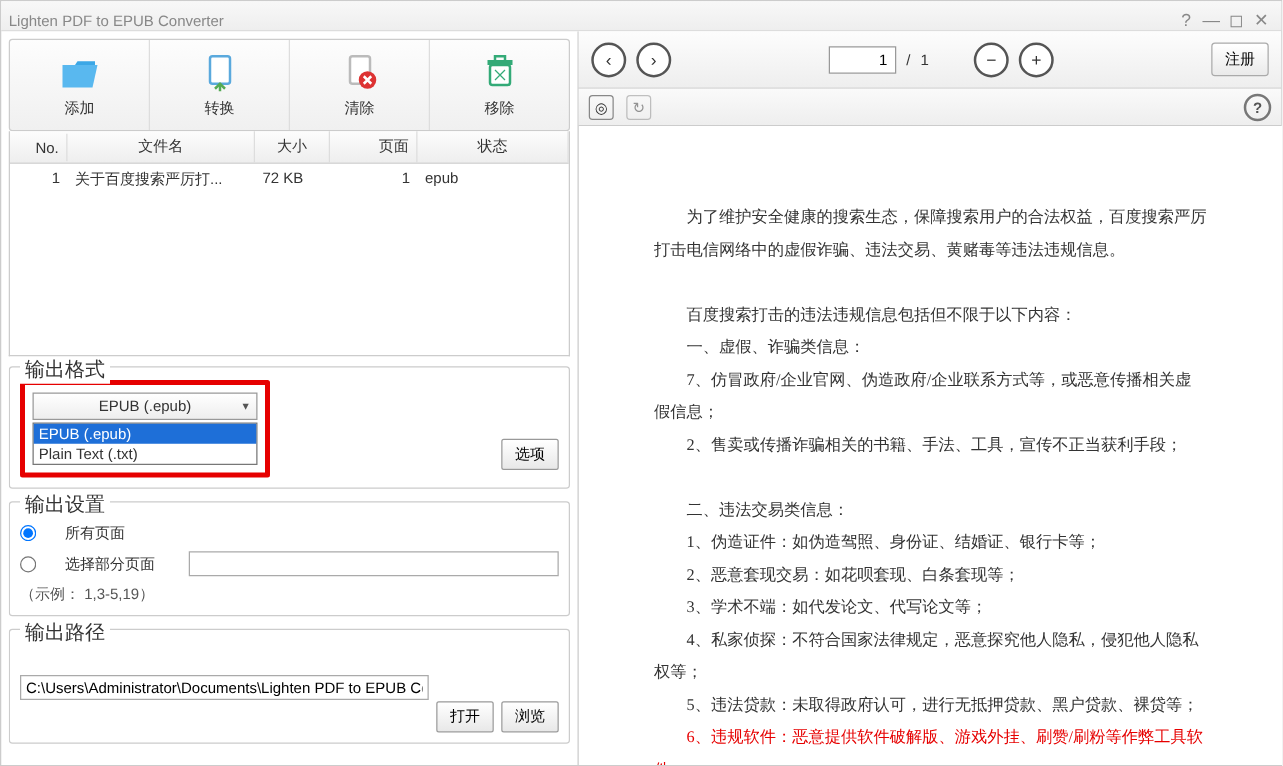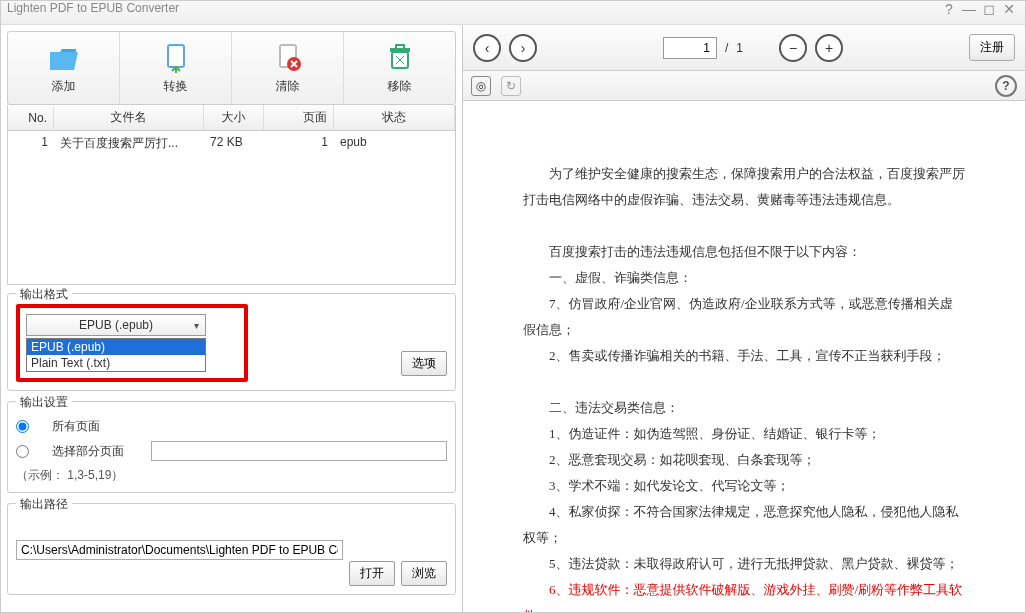--- a/index.html
+++ b/index.html
@@ -1,18 +1,18 @@
 <!DOCTYPE html>
 <html><head>
 <meta charset="utf-8">
 <style>
 * { margin: 0; padding: 0; box-sizing: border-box; }
 body { font-family: "Microsoft YaHei", Arial, sans-serif; font-size: 12px; background: #fff; color: #333; }
 .window { width: 1026px; height: 613px; border: 1px solid #ccc; display: flex; flex-direction: column; }
-.titlebar { height: 24px; background: linear-gradient(#f8f8f8,#eee); border-bottom: 1px solid #ddd; display: flex; align-items: flex-start; padding: 0 6px; color: #888; }
+.titlebar { height: 24px; background: linear-gradient(#f8f8f8,#eee); border-bottom: 1px solid #ddd; display: flex; align-items: flex-end; padding: 0 6px; color: #888; }
 .titlebar .title { flex: 1; }
 .titlebar .ctrl { width: 20px; text-align: center; cursor: pointer; color: #888; font-size: 14px; }
 .content { flex: 1; display: flex; overflow: hidden; }
 .left-pane { width: 462px; border-right: 1px solid #ccc; display: flex; flex-direction: column; padding: 6px; }
 .toolbar { height: 74px; background: linear-gradient(#fdfdfd,#f0f0f0); border: 1px solid #ccc; border-radius: 3px; display: flex; }
 .tb-btn { flex: 1; display: flex; flex-direction: column; align-items: center; justify-content: center; border-right: 1px solid #ddd; cursor: pointer; }
 .tb-btn:last-child { border-right: none; }
 .tb-btn .icon { width: 32px; height: 32px; margin-bottom: 4px; }
 .tb-btn .lbl { font-size: 12px; }
 .table { border: 1px solid #ccc; border-top: none; flex-basis: 180px; display: flex; flex-direction: column; }
@@ -21,22 +21,22 @@
 .tbody { flex: 1; overflow: auto; }
 .trow { display: flex; }
 .trow .td { padding: 4px 6px; }
 .col-no { width: 46px; text-align: right; }
 .col-name { width: 150px; }
 .col-size { width: 60px; }
 .col-page { width: 70px; text-align: right; }
 .col-status { flex: 1; }
 .lower { flex: 1; padding-top: 8px; overflow: auto; }
 .fs { border: 1px solid #ccc; border-radius: 3px; padding: 10px 8px 8px; margin-bottom: 10px; position: relative; }
-.fs .legend { position: absolute; top: -8px; left: 8px; background: #fff; padding: 0 4px; font-size: 12px; }
-.red-box { border: 4px solid #e60000; padding: 6px; width: 232px; border-radius: 2px; }
+.fs .legend { position: absolute; top: -8px; left: 8px; background: #fff; padding: 0 4px; font-size: 16px; }
+.red-box { border: 4px solid #e60000; padding: 6px; width: 200px; border-radius: 2px; }
 .combo { width: 180px; border: 1px solid #999; background: linear-gradient(#fff,#eee); height: 22px; font-size: 12px; display: flex; align-items: center; justify-content: center; position: relative; cursor: pointer; }
 .combo::after { content: "▾"; position: absolute; right: 6px; font-size: 10px; color: #555; }
 .dropdown-list { margin-top: 2px; border: 1px solid #777; width: 180px; background: #fff; }
 .dd-item { padding: 1px 4px; font-size: 12px; cursor: pointer; }
 .dd-item.selected { background: #1e6fd8; color: #fff; }
 .btn { border: 1px solid #999; background: linear-gradient(#fff,#e8e8e8); padding: 3px 10px; font-size: 12px; border-radius: 2px; cursor: pointer; margin-top: 47px; }
 .options-row { display: flex; align-items: flex-start; }
 .options-btn-wrap { margin-left: auto; }
 .radio-row { display: flex; align-items: center; margin: 6px 0; gap: 17px; }
 .radio-row input[type=radio] { margin-right: 6px; }

